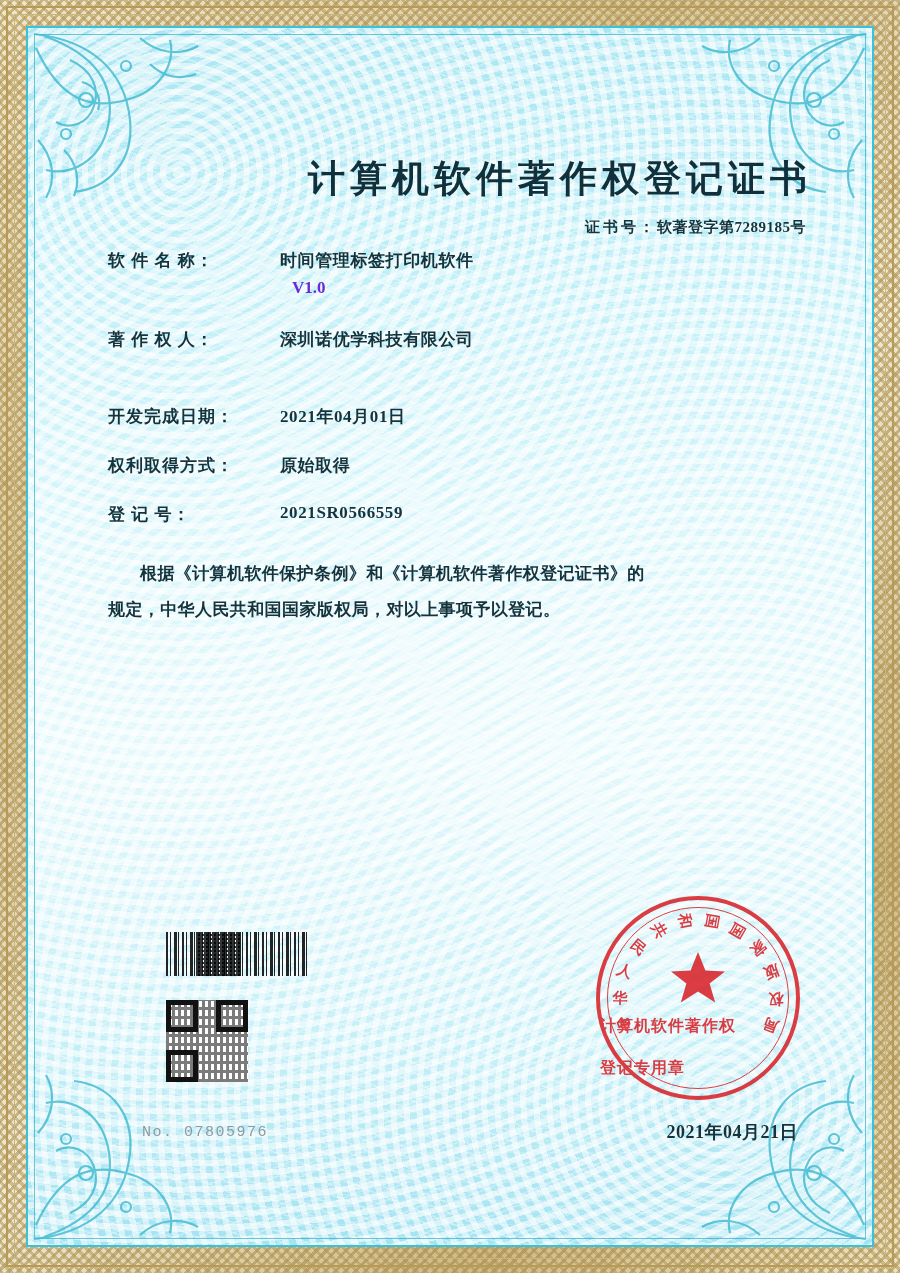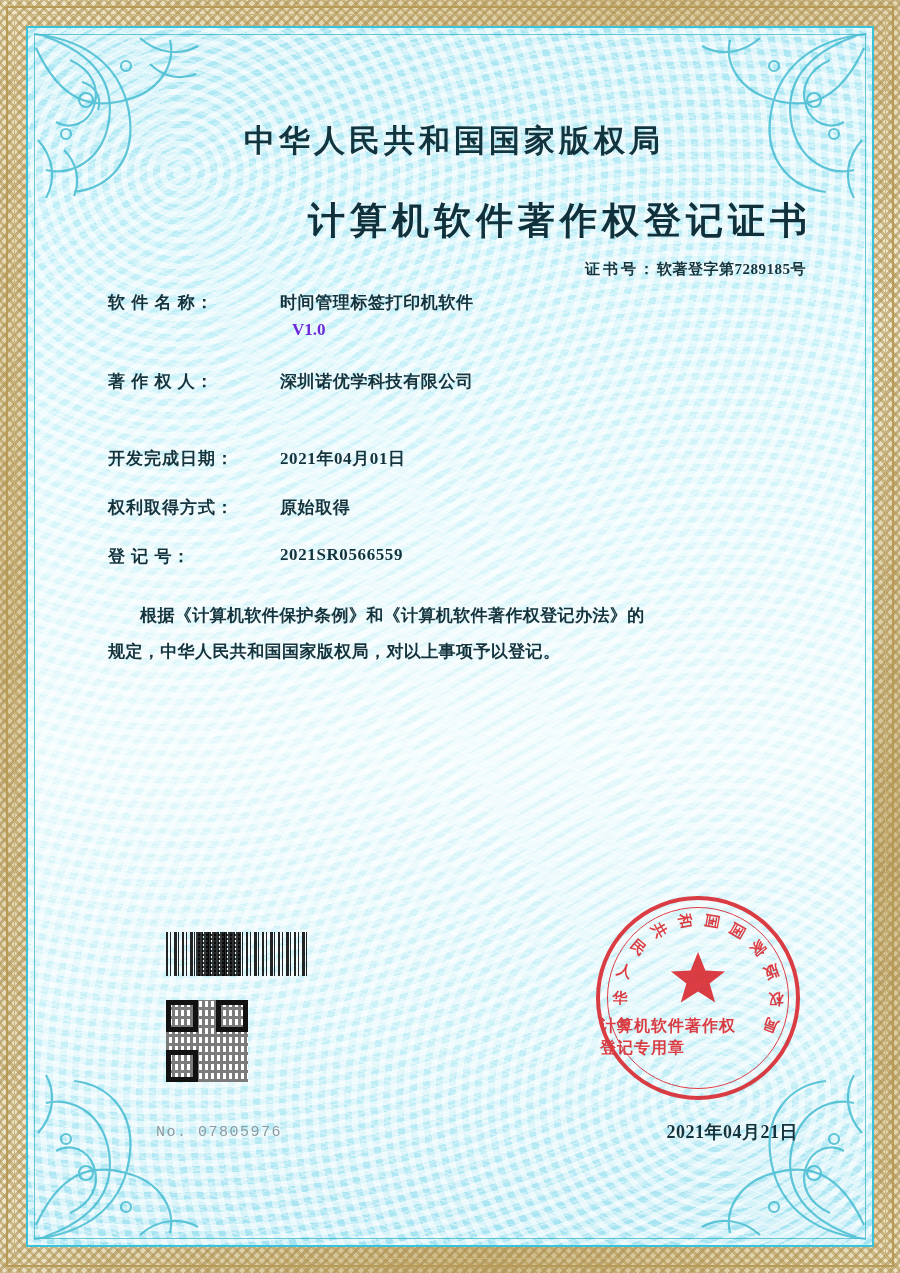--- a/index.html
+++ b/index.html
@@ -230,21 +230,21 @@
     position: absolute;
     inset: 0;
     background-image:
       repeating-linear-gradient(90deg, #111 0 3px, transparent 3px 6px),
       repeating-linear-gradient(0deg, #111 0 3px, transparent 3px 9px);
     opacity: .55;
   }
 
   .serial {
     position: absolute;
-    left: 60px;
+    left: 46px;
     top: 1004px;
     font-family: "Liberation Mono", monospace;
     font-size: 15px;
     color: #8f9aa0;
     letter-spacing: 1.5px;
   }
   .issue-date {
     position: absolute;
     right: 14px;
     top: 1000px;
@@ -298,21 +298,21 @@
   .seal .star svg { display: block; transform: translate(-29px,-28px); }
   .seal .c1, .seal .c2 {
     position: absolute;
     width: 100%;
     text-align: left;
     font-family: Liberation Serif, serif;
     font-weight: bold;
     letter-spacing: 1px;
   }
   .seal .c1 { top: 116px; font-size: 16px; }
-  .seal .c2 { top: 138px; font-size: 16px; }
+  .seal .c2 { top: 158px; font-size: 16px; }
 </style>
 </head>
 <body>
 
 <div class="page">
 
   <div class="gold-frame"></div>
 
   <div class="cyan-area">
     <div class="wave-wm"></div>
@@ -378,21 +378,20 @@
         <path d="M8 110 C24 128 26 150 16 168"></path>
         <circle cx="56" cy="70" r="7"></circle>
         <circle cx="96" cy="36" r="5"></circle>
         <circle cx="36" cy="104" r="5"></circle>
       </g>
     </svg>
   </div>
 
   <div class="content">
 
-    <div class="t-line1">中华人民共和国国家版权局</div>
     <div class="t-line2">计算机软件著作权登记证书</div>
 
     <div class="cert-no">
       <span class="lbl">证书号：</span><span>软著登字第7289185号</span>
     </div>
 
     <div class="fields">
 
       <div class="row tall">
         <div class="label">软 件 名 称：</div>
@@ -422,21 +421,21 @@
 
 
       <div class="row">
         <div class="label">登 记 号：</div>
         <div class="value">2021SR0566559</div>
       </div>
 
     </div>
 
     <div class="para">
-      <span class="indent"></span><span>根据《计算机软件保护条例》和《计算机软件著作权登记办法》的</span><br>
+      <span class="indent"></span><span>根据《计算机软件保护条例》和《计算机软件著作权登记证书》的</span><br>
       <span>规定，中华人民共和国国家版权局，对以上事项予以登记。</span>
     </div>
 
     <div class="codes">
       <div class="barcode"></div>
       <div class="dmx"></div>
       <div class="qr">
         <div class="noise"></div>
         <div class="bl"></div>
       </div>

